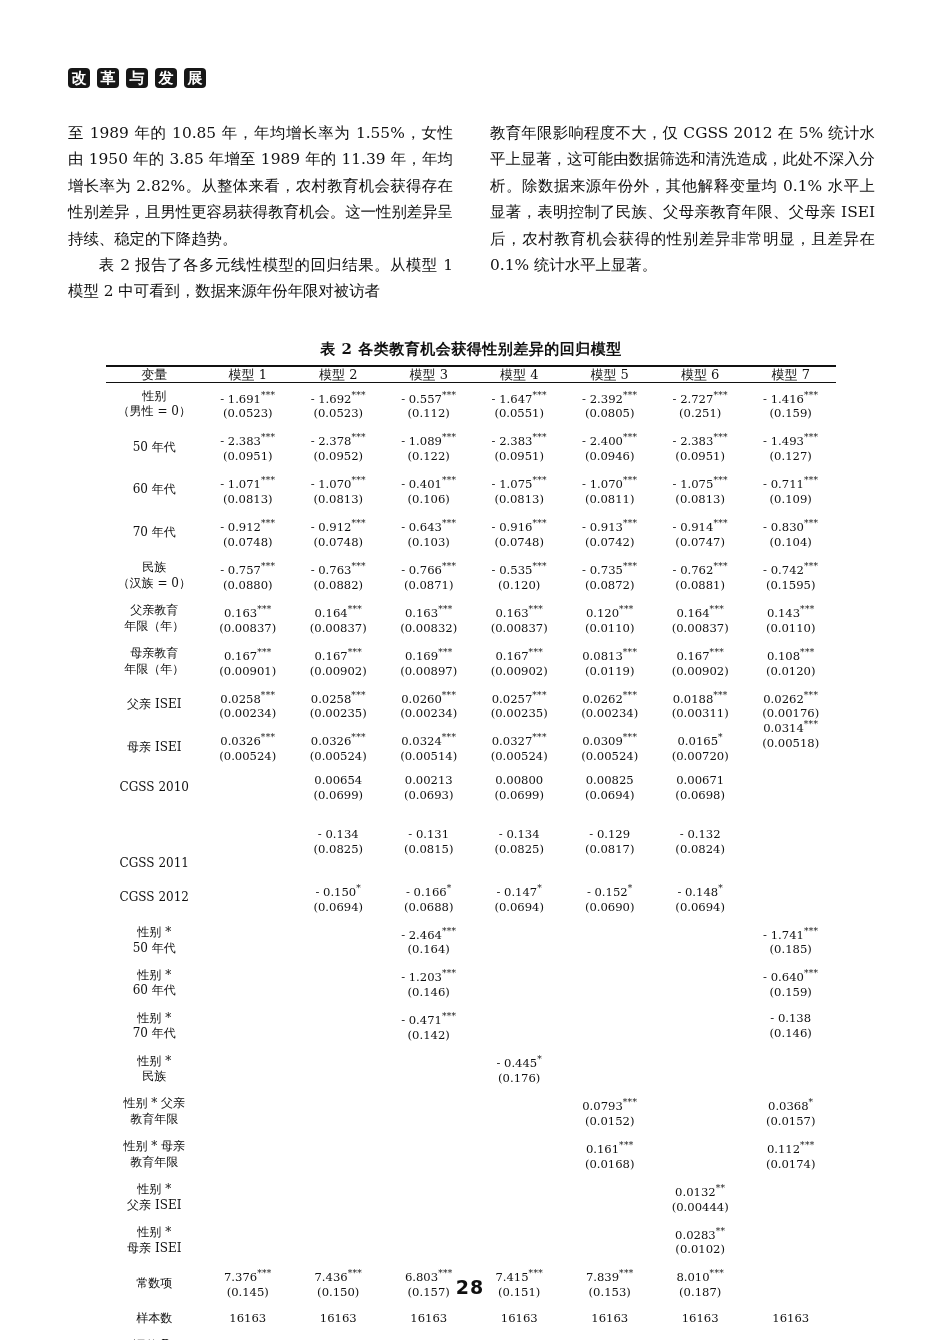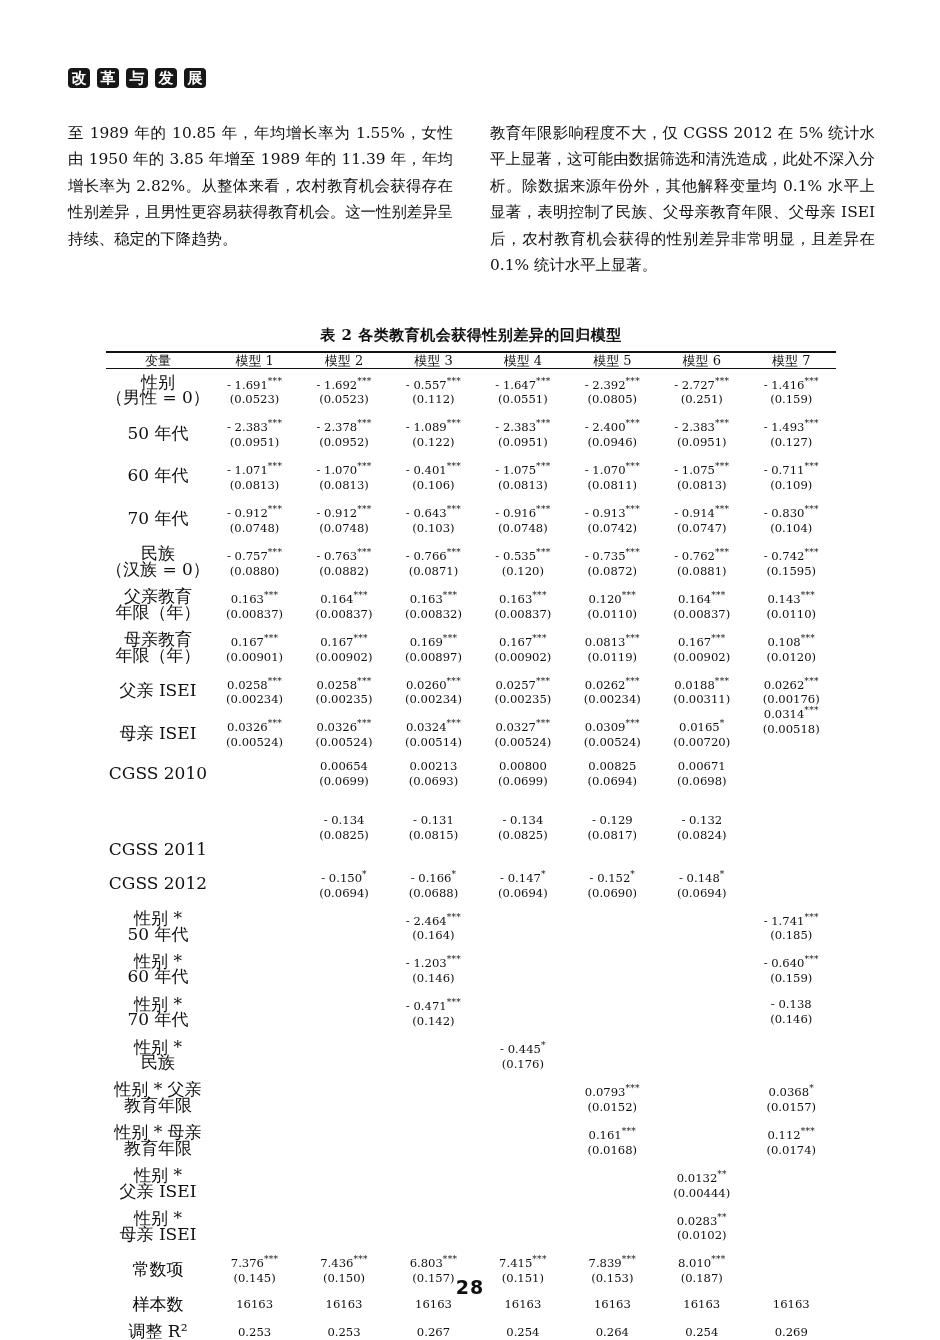--- a/index.html
+++ b/index.html
@@ -65,20 +65,21 @@
     left: 106px;
     top: 326px;
     width: 730px;
   }
   .tbl-title {
     text-align: center;
     font-size: 15px;
     font-weight: bold;
     margin-bottom: 6px;
     letter-spacing: 0.5px;
+    margin-top: 14px;
   }
   table.data {
     width: 730px;
     border-collapse: collapse;
     font-size: 11.6px;
     line-height: 15px;
   }
   table.data td, table.data th {
     padding: 0;
     text-align: center;
@@ -89,21 +90,21 @@
 
   thead th {
     font-size: 13px;
     font-weight: bold;
     padding: 6px 0 7px 0;
     font-family: "DejaVu Serif", "Liberation Serif", serif;
   }
   thead tr.hdr th { border-bottom: 1.0px solid #111; }
 
   td.varcell {
-    font-size: 17px;
+    font-size: 12px;
     font-weight: bold;
     line-height: 15.5px;
     text-align: center;
     width: 96px;
     white-space: nowrap;
   }
   td.valcell {
     width: 90px;
     white-space: nowrap;
   }
@@ -147,20 +148,21 @@
   <div class="runhead">
       <span class="ch">改</span>
       <span class="ch">革</span>
       <span class="ch">与</span>
       <span class="ch">发</span>
       <span class="ch">展</span>
     </div>
 
   <div class="col left">
       <p>至 1989 年的 10.85 年，年均增长率为 1.55%，女性由 1950 年的 3.85 年增至 1989 年的 11.39 年，年均增长率为 2.82%。从整体来看，农村教育机会获得存在性别差异，且男性更容易获得教育机会。这一性别差异呈持续、稳定的下降趋势。</p>
+      <p class="indent">表 2 报告了各多元线性模型的回归结果。从模型 1 模型 2 中可看到，数据来源年份年限对被访者</p>
     </div>
   <div class="col right">
       <p>教育年限影响程度不大，仅 CGSS 2012 在 5% 统计水平上显著，这可能由数据筛选和清洗造成，此处不深入分析。除数据来源年份外，其他解释变量均 0.1% 水平上显著，表明控制了民族、父母亲教育年限、父母亲 ISEI 后，农村教育机会获得的性别差异非常明显，且差异在 0.1% 统计水平上显著。</p>
     </div>
 
   <div class="tablewrap">
     <div class="tbl-title">表 2    各类教育机会获得性别差异的回归模型</div>
     <table class="data">
       <thead>
         <tr class="hdr rule-top">

